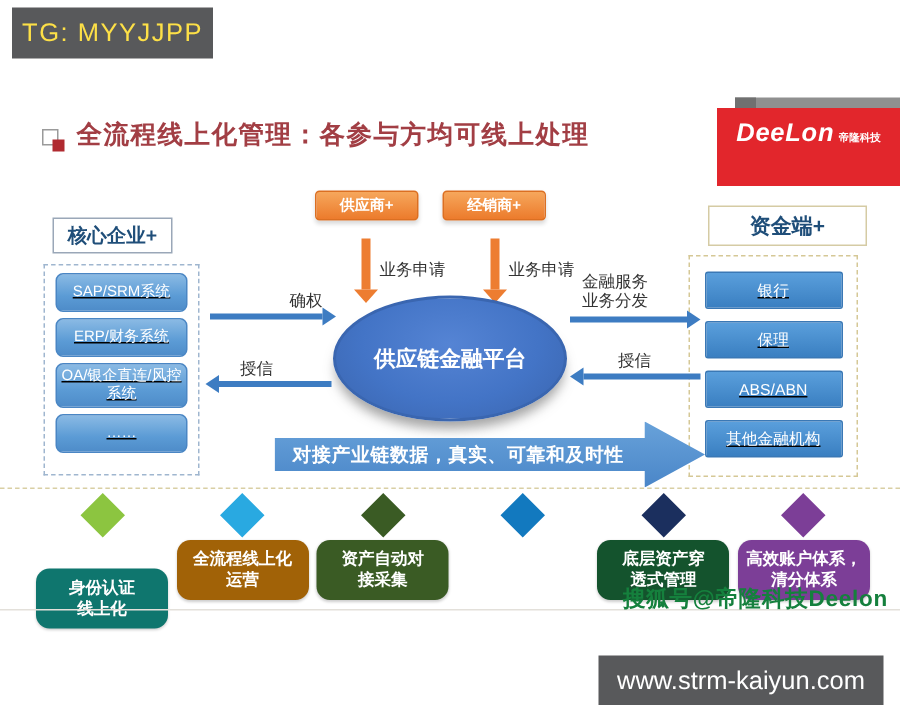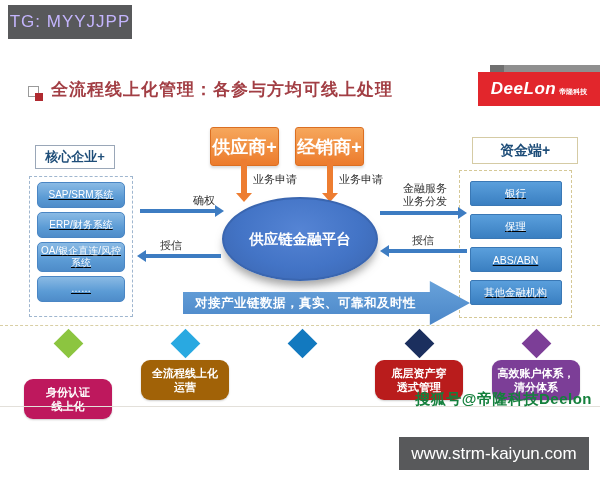--- a/index.html
+++ b/index.html
@@ -1,54 +1,54 @@
 <!DOCTYPE html>
 <html><head>
 <meta charset="utf-8">
 <style>
   * { box-sizing: border-box; margin: 0; padding: 0; }
   html,body { width:600px; height:480px; background:#fff; font-family:"Liberation Sans",sans-serif; }
   .stage { position:relative; width:600px; height:480px; background:#ffffff; overflow:hidden; }
 
   
-  .tg-badge { position:absolute; left:8px; top:5px; width:124px; height:34px; background:#58595b;
-    color:#c4b5fd; font-size:17px; letter-spacing:1px; display:flex; align-items:center; justify-content:center; }
+  .tg-badge { position:absolute; left:8px; top:5px; width:134px; height:34px; background:#58595b;
+    color:#fde047; font-size:17px; letter-spacing:1px; display:flex; align-items:center; justify-content:center; }
 
   
   .header { position:absolute; left:28px; top:78px; display:flex; align-items:flex-end; gap:8px; }
   .title-icon { position:relative; width:15px; height:15px; display:inline-block; }
   .title-icon .sq1 { position:absolute; left:0; top:0; width:11px; height:11px; border:1.5px solid #9a9a9a; background:#fff; }
   .title-icon .sq2 { position:absolute; right:0; bottom:0; width:8px; height:8px; background:#b02a30; }
   .title { font-family:"Liberation Serif",serif; font-size:17px; font-weight:600; color:#a23e44; letter-spacing:1px; }
 
   
   .logo { position:absolute; right:0; top:65px; width:122px; }
   .logo-strip { position:relative; margin-left:12px; height:7px; background:#8f8f8f; }
   .logo-strip::before { content:""; position:absolute; left:0; top:0; width:14px; height:7px; background:#707070; }
-  .logo-red { height:34px; background:#e2262c; color:#fff; display:flex; align-items:baseline; justify-content:center; gap:3px; padding-top:7px; }
+  .logo-red { height:52px; background:#e2262c; color:#fff; display:flex; align-items:baseline; justify-content:center; gap:3px; padding-top:7px; }
   .logo-text { font-style:italic; font-weight:bold; font-size:17px; letter-spacing:0.5px; }
   .logo-sub { font-size:7px; font-weight:bold; }
 
   
   .panel-title { position:absolute; background:#fff; display:flex; align-items:center; justify-content:center;
     font-weight:bold; color:#1f4e79; }
   .panel-title.left { left:35px; top:145px; width:80px; height:24px; border:1px solid #9aa7b8; font-size:13px; }
   .panel-title.right { left:472px; top:137px; width:106px; height:27px; border:1px solid #d5cba4; font-size:14px; }
   .dash-box { position:absolute;text-decoration:underline; }
   .dash-box.left { left:29px; top:176px; width:104px; height:141px; border:1px dashed #9fb6cf; padding-top:1px; }
   .dash-box.right { left:459px; top:170px; width:113px; height:148px; border:1px dashed #d5c896; padding-top:2px; }
   .chip { margin:4px auto; width:88px; min-height:26px; display:flex; align-items:center; justify-content:center;
     border-radius:5px; background:linear-gradient(180deg,#8abae4 0%,#5b9bd5 60%,#4e8cc9 100%);
     border:1px solid #4a86c4; color:#fff; font-size:10px; line-height:12px; text-align:center; padding:2px; }
   .fchip { margin:8px auto; width:92px; height:25px; display:flex; align-items:center; justify-content:center;
     border-radius:2px; background:linear-gradient(180deg,#5a9fdc,#3a7fc1); border:1px solid #3a78b5;
     color:#fff; font-size:10.5px; }
 
   
-  .actor { position:absolute; width:69px; height:39px; border-radius:3px; color:#fff; font-weight:bold; font-size:18px;
+  .actor { position:absolute; width:69px; height:20px; border-radius:3px; color:#fff; font-weight:bold; font-size:10px;
     background:linear-gradient(180deg,#f6a75c,#ec7b2c); border:1px solid #db6f22;
     display:flex; align-items:center; justify-content:center; box-shadow:0 2px 3px rgba(0,0,0,0.15); }
   .actor.a1 { left:210px; top:127px; }
   .actor.a2 { left:295px; top:127px; }
   .v-arrow { position:absolute; width:6px; background:#ed7d31; }
   .v-arrow::after { content:""; position:absolute; left:50%; transform:translateX(-50%); bottom:-9px;
     border-left:8px solid transparent; border-right:8px solid transparent; border-top:9px solid #ed7d31; }
   .v-arrow.a1 { left:241px; top:159px; height:34px; }
   .v-arrow.a2 { left:327px; top:159px; height:34px; }
 
@@ -64,21 +64,21 @@
     border-top:6px solid transparent; border-bottom:6px solid transparent; border-left:9px solid #3d7cc2; }
   .h-arrow.pl::before { content:""; position:absolute; left:-9px; top:50%; transform:translateY(-50%);
     border-top:6px solid transparent; border-bottom:6px solid transparent; border-right:9px solid #3d7cc2; }
   .h-arrow.f1 { left:140px; top:209px; width:75px; }
   .h-arrow.f2 { left:146px; top:254px; width:75px; }
   .h-arrow.f3 { left:380px; top:211px; width:78px; }
   .h-arrow.f4 { left:389px; top:249px; width:78px; }
   .flow-label { position:absolute; font-size:11px; color:#333; }
   .flow-label.l1 { left:162px; top:193px;margin-left:31px; }
   .flow-label.l2 { left:160px; top:238px; }
-  .flow-label.l3 { left:385px; top:182px; width:80px; text-align:center; line-height:13px; white-space:pre-line; }
+  .flow-label.l3 { left:370px; top:182px; width:80px; text-align:center; line-height:13px; white-space:pre-line; }
   .flow-label.l4 { left:412px; top:233px; }
 
   
   .big-arrow { position:absolute; left:183px; top:281px; width:287px; height:44px;
     clip-path:polygon(0 25%,86% 25%,86% 0,100% 50%,86% 100%,86% 75%,0 75%);
     background:linear-gradient(180deg,#68a2da 0%,#4a86c8 100%);
     display:flex; align-items:center; justify-content:center; padding-right:42px;
     color:#fff; font-weight:bold; font-size:12.5px; letter-spacing:0.5px; }
 
   
@@ -159,40 +159,47 @@
 
   <div class="big-arrow">对接产业链数据，真实、可靠和及时性</div>
 
   <div class="tan-divider"></div>
 
   <div class="caps" id="caps-row">
       <div class="cap">
         <div class="cap-diamond-wrap">
           <div class="cap-diamond" style="background: rgb(140, 197, 64);"></div>
         </div>
-        <div class="cap-box" style="background: #be185d; margin-top: 22px;">身份认证
+        <div class="cap-box" style="background: #0f766e; margin-top: 22px;">身份认证
 线上化</div>
       </div>
       <div class="cap">
         <div class="cap-diamond-wrap">
           <div class="cap-diamond" style="background: rgb(41, 169, 225);"></div>
         </div>
         <div class="cap-box" style="background: #a16207;">全流程线上化
 运营</div>
       </div>
       <div class="cap">
         <div class="cap-diamond-wrap">
+          <div class="cap-diamond" style="background: rgb(58, 91, 36);"></div>
+        </div>
+        <div class="cap-box" style="background: rgb(58, 91, 36);">资产自动对
+接采集</div>
+      </div>
+      <div class="cap">
+        <div class="cap-diamond-wrap">
           <div class="cap-diamond" style="background: rgb(18, 121, 191);"></div>
         </div>
       </div>
       <div class="cap">
         <div class="cap-diamond-wrap">
           <div class="cap-diamond" style="background: rgb(27, 47, 94);"></div>
         </div>
-        <div class="cap-box" style="background: #b91c1c;">底层资产穿
+        <div class="cap-box" style="background: #14532d;">底层资产穿
 透式管理</div>
       </div>
       <div class="cap">
         <div class="cap-diamond-wrap">
           <div class="cap-diamond" style="background: rgb(124, 62, 151);"></div>
         </div>
         <div class="cap-box" style="background: rgb(124, 62, 151);">高效账户体系，
 清分体系</div>
       </div>
     </div>

